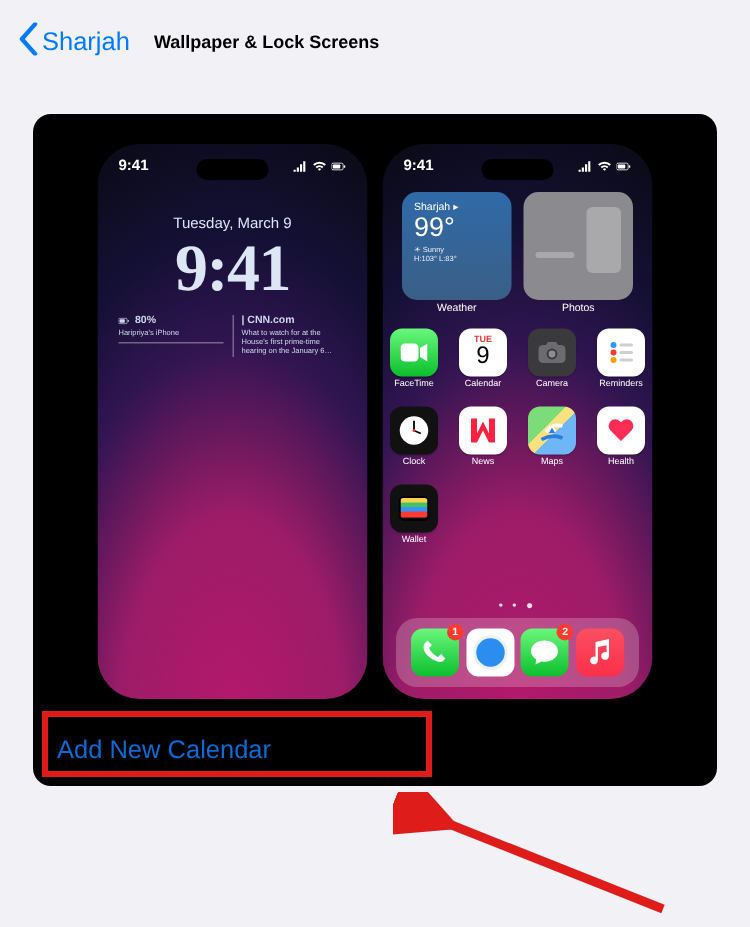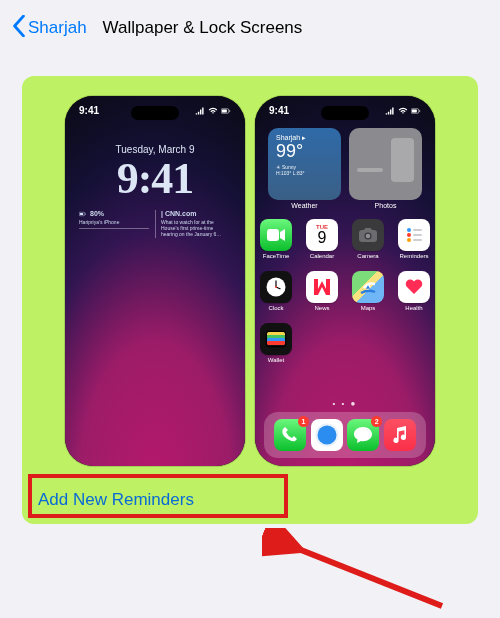--- a/index.html
+++ b/index.html
@@ -1,23 +1,23 @@
 <!DOCTYPE html>
 <html><head>
   <meta charset="utf-8">
   <style>
     * { box-sizing: border-box; margin: 0; padding: 0; }
     body { width: 500px; height: 618px; background: #f2f2f6; font-family: -apple-system, "SF Pro", Helvetica, Arial, sans-serif; color: #000; overflow: hidden; position: relative; }
 
     .nav { display: flex; align-items: center; height: 56px; padding: 8px 12px; gap: 8px; }
     .back { display: flex; align-items: center; color: #007aff; font-size: 17px; gap: 2px; cursor: pointer; }
     .back svg { width: 14px; height: 22px; }
-    .title { font-size: 17px; font-weight: 400; margin-left: 8px; text-align: right; }
-
-    .card { background: #bef264; border-radius: 12px; margin: 20px 22px 0; padding: 20px 14px 58px; position: relative; }
+    .title { font-size: 12px; font-weight: 700; margin-left: 8px; text-align: right; }
+
+    .card { background: #000000; border-radius: 12px; margin: 20px 22px 0; padding: 20px 14px 58px; position: relative; }
     .phones { display: flex; justify-content: center; gap: 10px; }
 
     .phone { width: 180px; height: 370px; border-radius: 28px; position: relative; overflow: hidden; box-shadow: 0 0 0 1px rgba(0,0,0,.15); background: #000; }
     .wp { position: absolute; inset: 0; background: radial-gradient(120% 110% at 50% 105%, #b6186c 0%, #9c1c68 35%, #321552 62%, #151036 80%, #0c0b1a 100%); }
     .notch { position: absolute; top: 10px; left: 50%; transform: translateX(-50%); width: 48px; height: 14px; background: #000; border-radius: 10px; z-index: 5; }
 
     .status { position: absolute; top: 9px; left: 0; right: 0; display: flex; justify-content: space-between; padding: 0 14px; color: #fff; font-size: 10px; font-weight: 600; z-index: 4; }
     .status-icons { display: flex; gap: 3px; align-items: center; }
     .status-icons svg { width: 10px; height: 8px; fill: #fff; }
 
@@ -295,21 +295,21 @@
                 <path d="M5 2l9-2v11.3a2.6 2.6 0 11-1.6-2.4V4.2L6.6 5.4v8.9A2.6 2.6 0 115 11.9z" fill="#fff"></path>
               </svg>
             </div>
           </div>
       </div>
     </div>
 
   </div>
 
   <div class="add-section">
-    <span class="add-btn">Add New Reminders</span>
+    <span class="add-btn">Add New Calendar</span>
   </div>
   <div class="highlight"></div>
 </div>
 
 <svg class="arrow" style="left:262px; top:528px;" width="200" height="90">
   <defs>
       <marker id="ah" markerWidth="8" markerHeight="8" refX="2" refY="4" orient="auto">
         <path d="M8 0 0 4 8 8z" fill="#de1d1b"></path>
       </marker>
     </defs>

